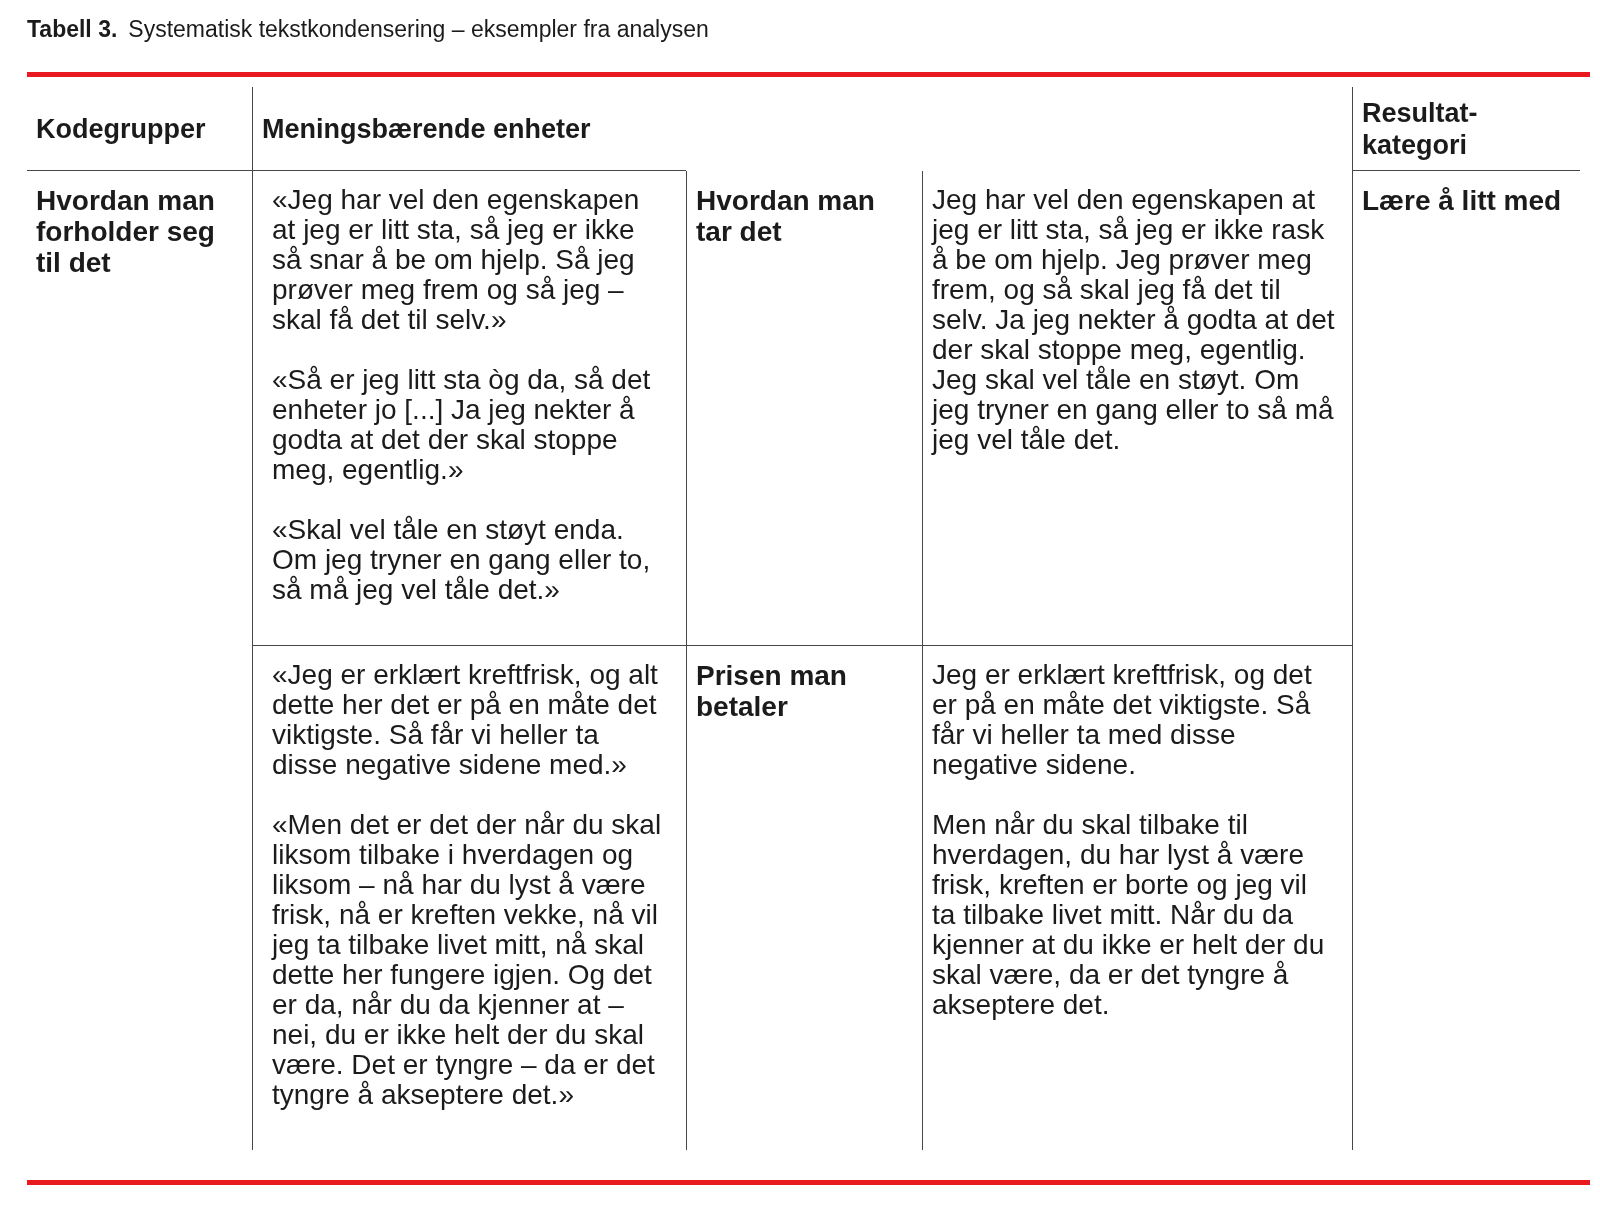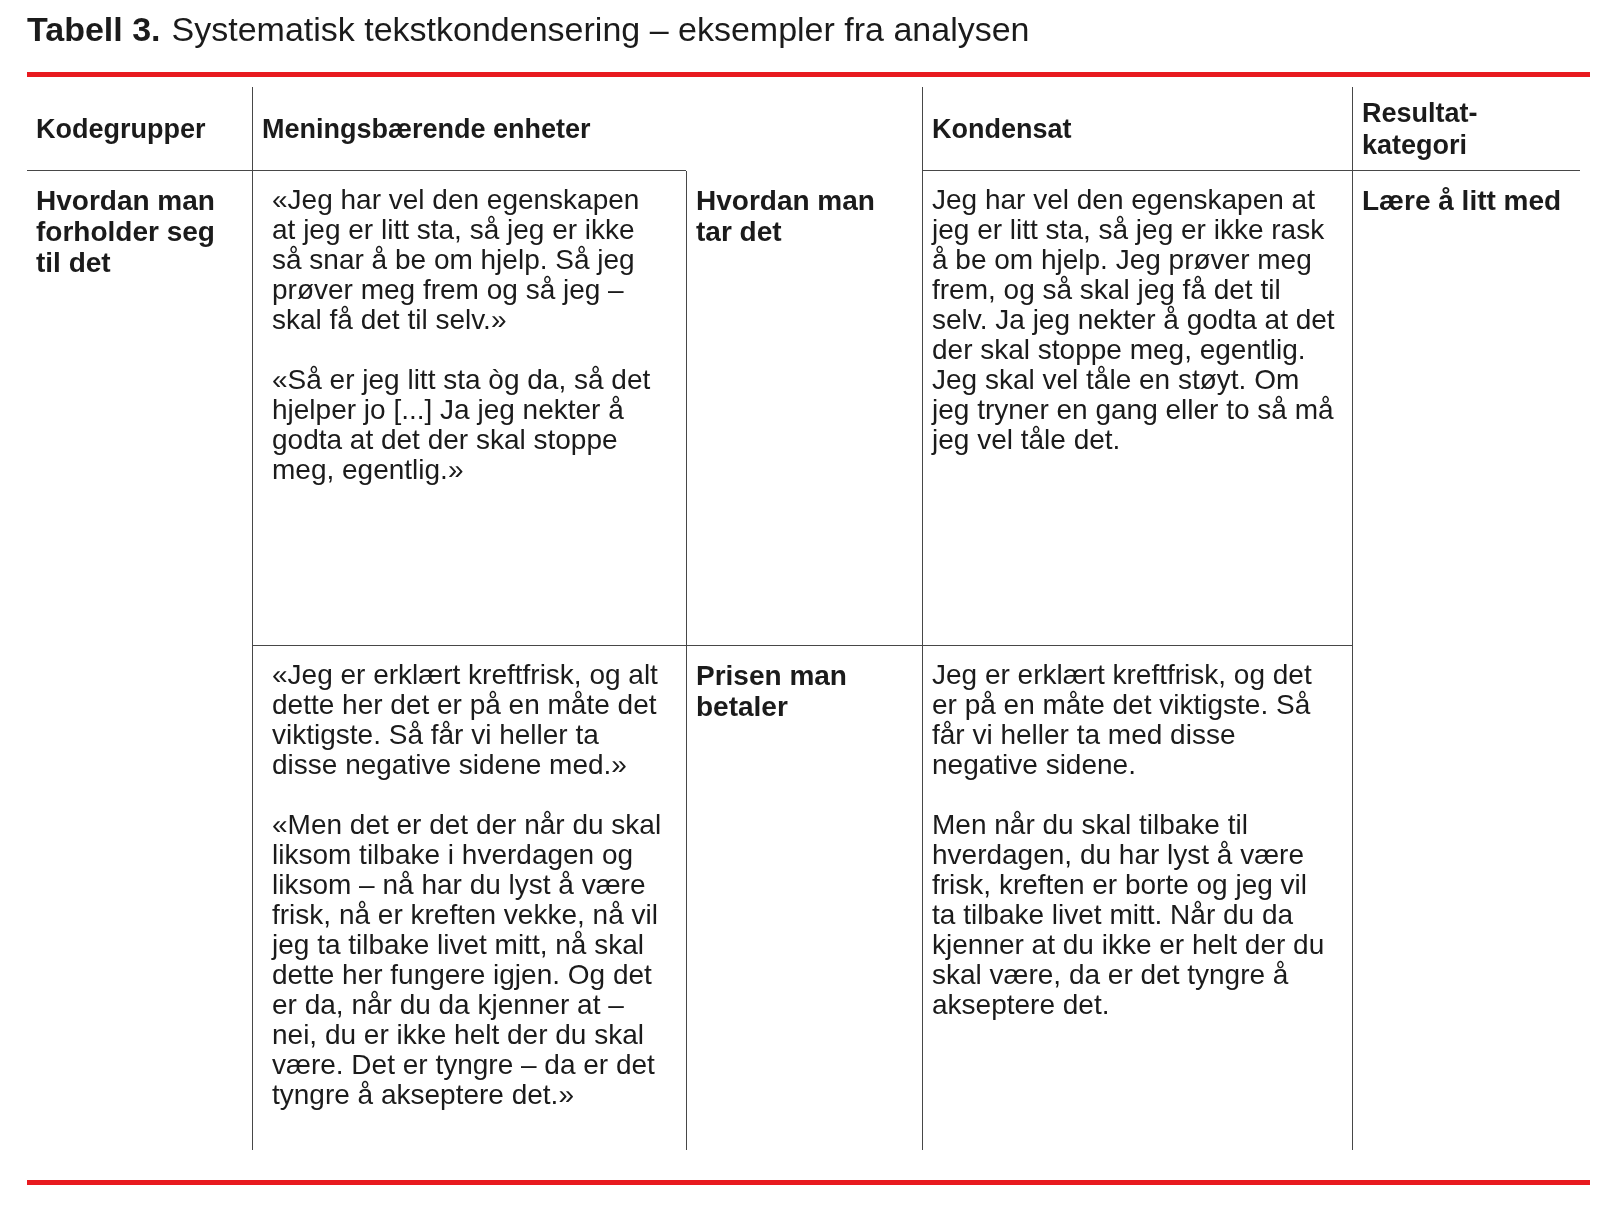--- a/index.html
+++ b/index.html
@@ -11,21 +11,21 @@
     font-family: "Liberation Sans", "DejaVu Sans", sans-serif;
     color: #1b1b1b;
     overflow: hidden;
   }
 
   
   .caption {
     position: absolute;
     left: 27px;
     top: 8px;
-    font-size: 34px;
+    font-size: 23px;
     line-height: 42px;
     white-space: nowrap;
   }
   .caption .cap-label { font-weight: 700; }
   .caption .cap-text { margin-left: 11px; font-weight: 400; }
 
   
   .rule {
     position: absolute;
     left: 27px;
@@ -86,28 +86,28 @@
   <div class="caption">
     <span class="cap-label">Tabell 3.</span><span class="cap-text">Systematisk tekstkondensering – eksempler fra analysen</span>
   </div>
 
   <div class="rule rule-top" style="background: rgb(232, 26, 31);"></div>
 
   <div class="tbl">
 
     <div class="cell hcell" style="grid-column:1">Kodegrupper</div>
     <div class="cell hcell vline" style="grid-column:2">Meningsbærende enheter</div>
-    <div class="cell hcell vline" style="grid-column:4">Kondensat</div>
     <div class="cell hcell vline" style="grid-column:5">Resultat-kategori</div>
 
     <div class="cell bcell bold-cell r1">Hvordan man forholder seg til det</div>
 
     <div class="cell bcell vline subdiv c2 row-a">
         <p>«Jeg har vel den egenskapen at jeg er litt sta, så jeg er ikke så snar å be om hjelp. Så jeg prøver meg frem og så jeg – skal få det til selv.»</p>
-        <p>«Så er jeg litt sta òg da, så det hjelper jo [...] Ja jeg nekter å godta at det der skal stoppe meg, egentlig.»</p>
+        <p>«Så er jeg litt sta òg da, så det enheter jo [...] Ja jeg nekter å godta at det der skal stoppe meg, egentlig.»</p>
+        <p>«Skal vel tåle en støyt enda. Om jeg tryner en gang eller to, så må jeg vel tåle det.»</p>
       </div>
     <div class="cell bcell vline subdiv c4 row-a">
         <p>Jeg har vel den egenskapen at jeg er litt sta, så jeg er ikke rask å be om hjelp. Jeg prøver meg frem, og så skal jeg få det til selv. Ja jeg nekter å godta at det der skal stoppe meg, egentlig. Jeg skal vel tåle en støyt. Om jeg tryner en gang eller to så må jeg vel tåle det.</p>
       </div>
     <div class="cell bcell bold-cell vline subdiv c3 row-a">Hvordan man tar det</div>
 
     <div class="cell bcell bold-cell vline r5">Lære å litt med</div>
 
     <div class="cell bcell vline c2 row-b">
         <p>«Jeg er erklært kreftfrisk, og alt dette her det er på en måte det viktigste. Så får vi heller ta disse negative sidene med.»</p>

